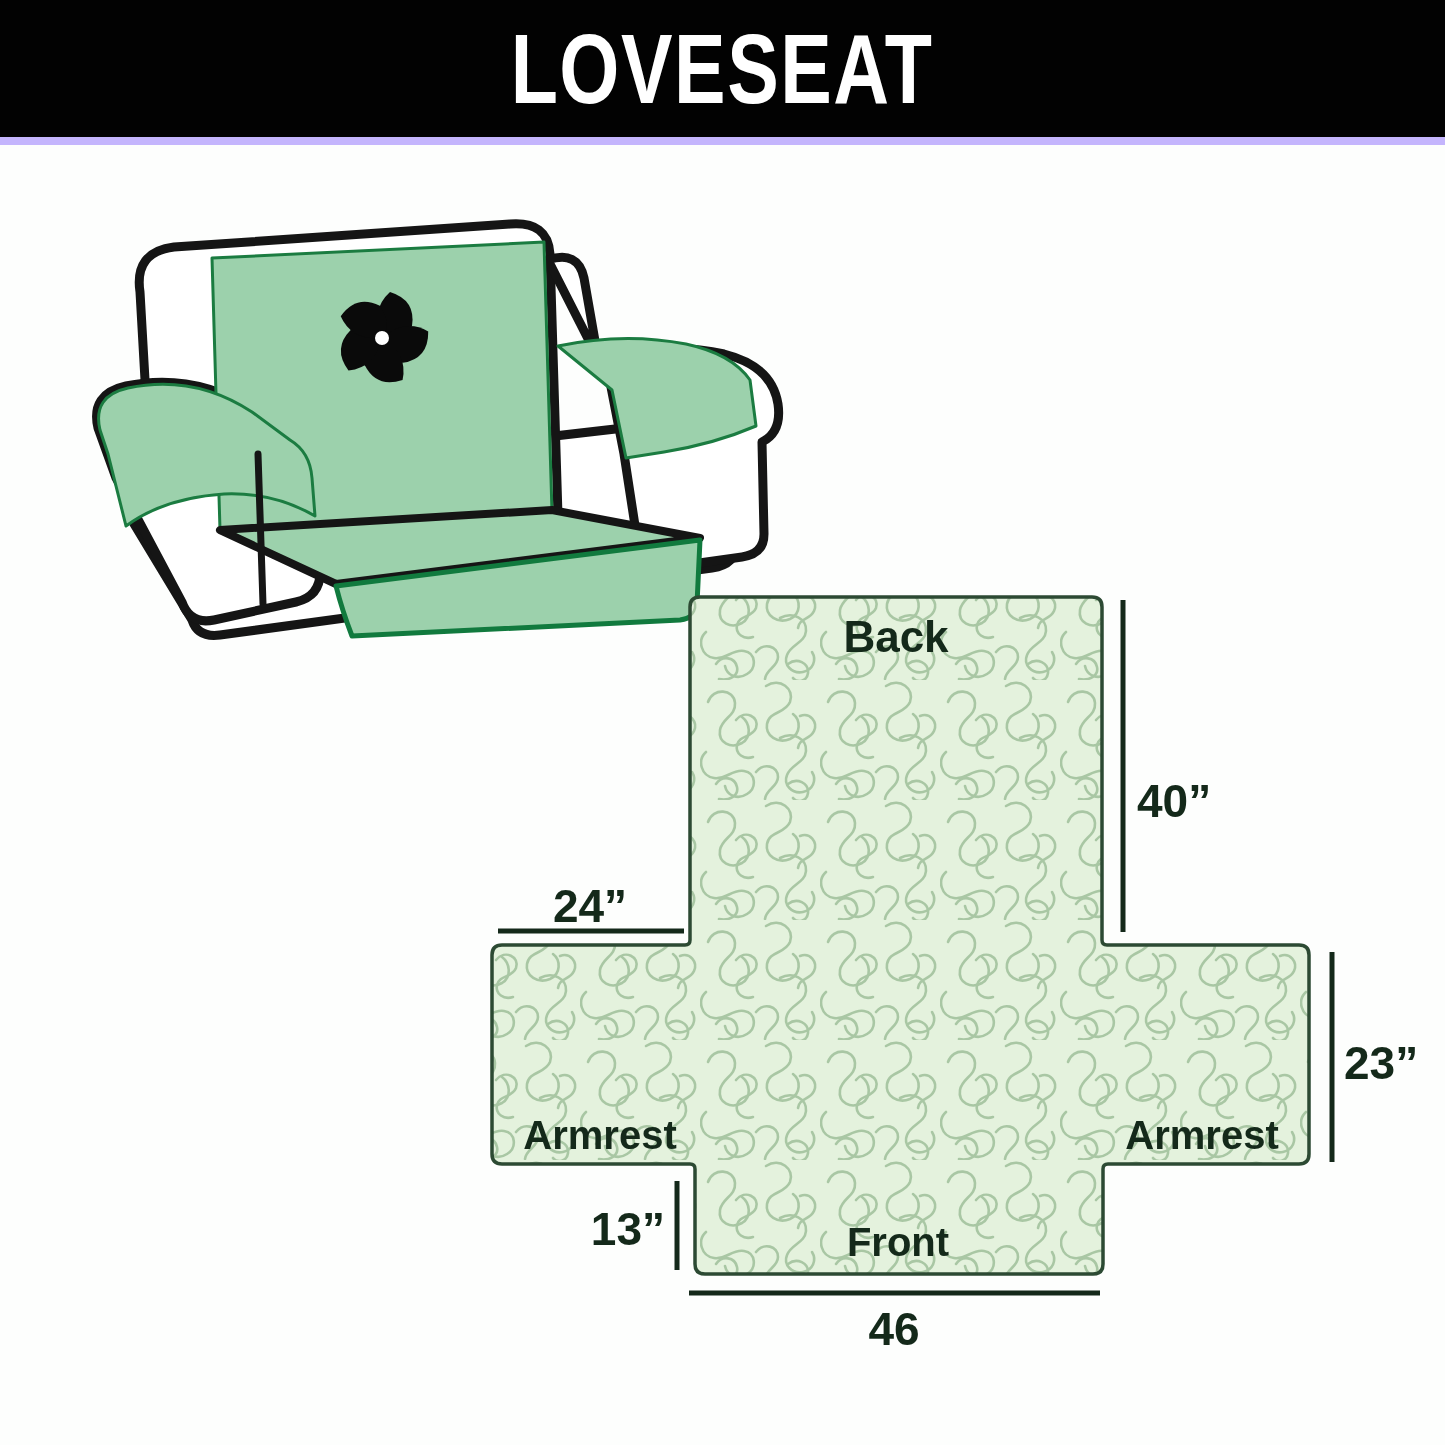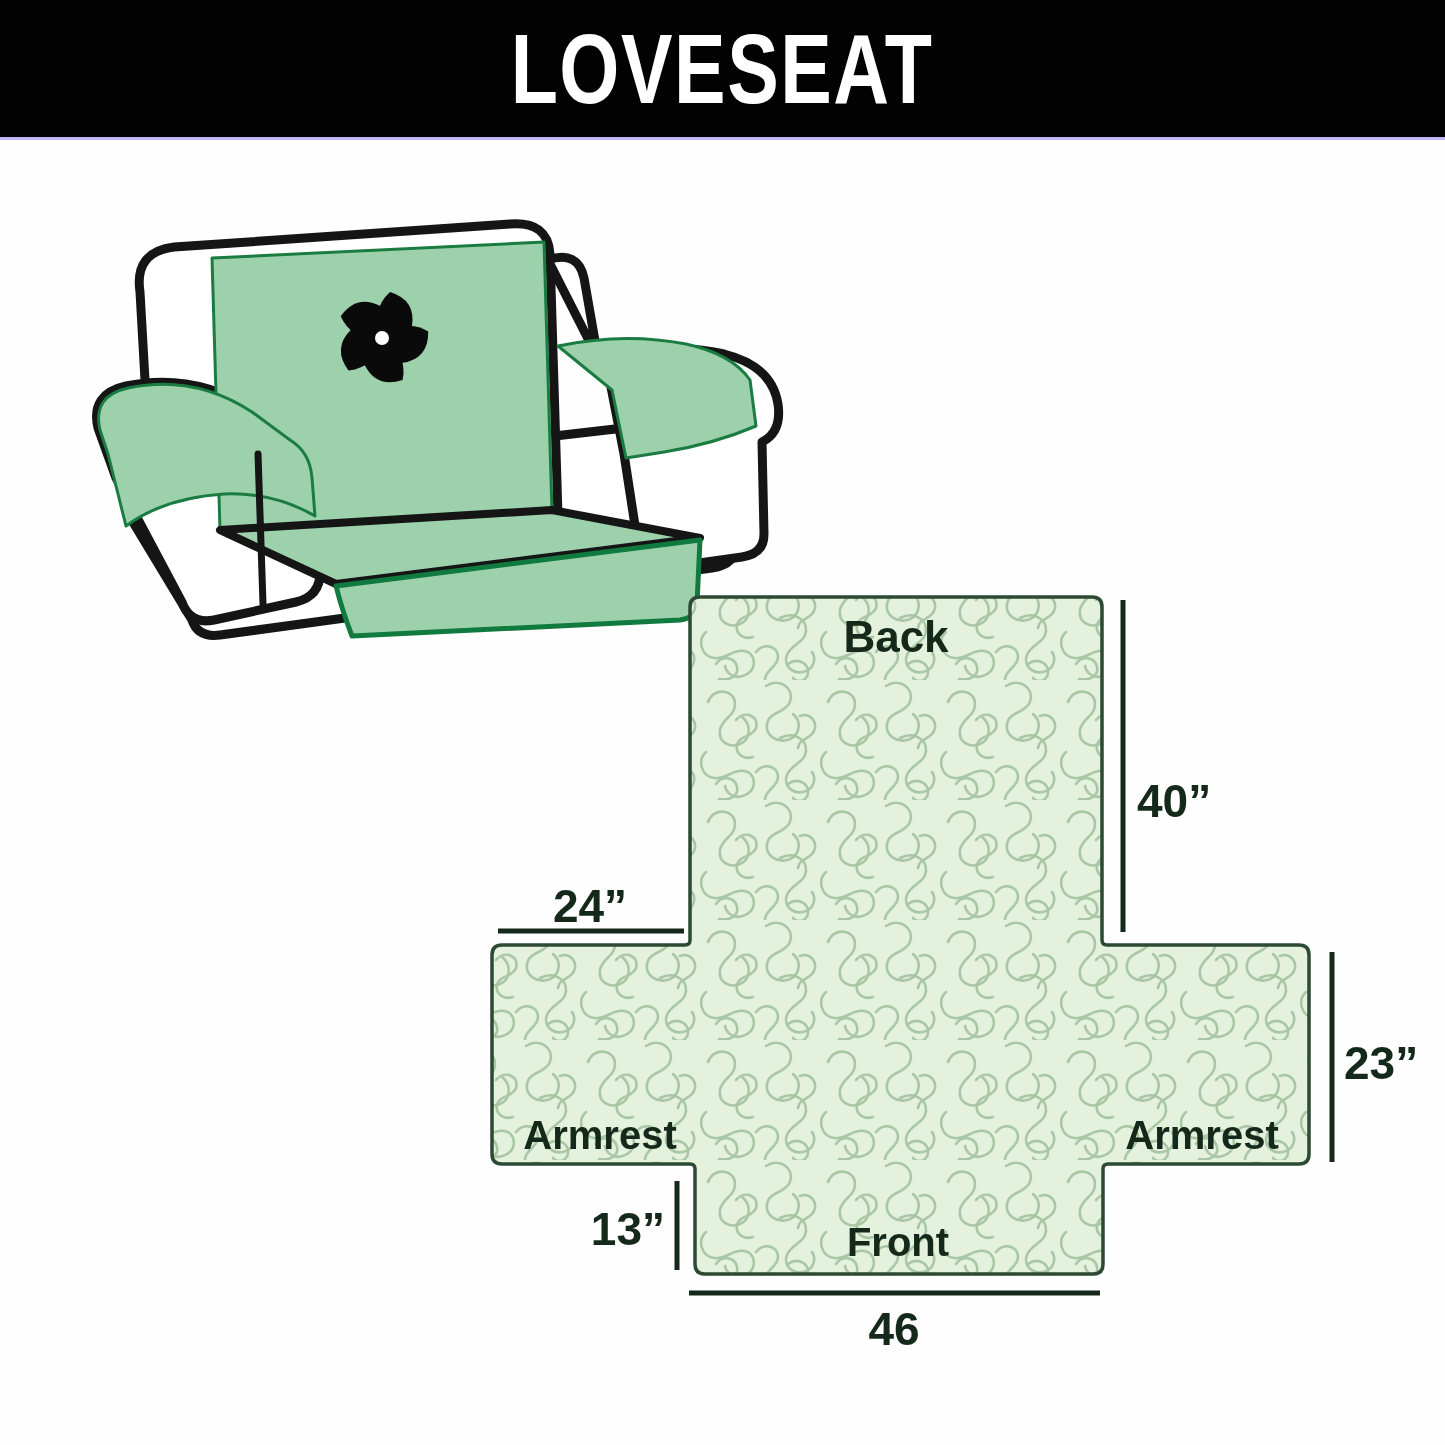--- a/index.html
+++ b/index.html
@@ -4,21 +4,21 @@
 <style>
   html,body{margin:0;padding:0;background:#ffffff;}
   #canvas{
     position:relative;width:1445px;height:1445px;background:#fdfefd;
     overflow:hidden;font-family:"Liberation Sans",sans-serif;
   }
   
   #banner{
     position:absolute;left:0;top:0;width:1445px;height:137px;
     background:#020202;display:flex;align-items:center;justify-content:center;
-    border-bottom:3px solid #c4b5fd;
+    border-bottom:8px solid #c4b5fd;
   }
   #banner .title{
     color:#ffffff;font-size:99px;font-weight:800;letter-spacing:2px;
     transform:scaleX(0.78);white-space:nowrap;line-height:1;
   }
   
   #sofa-wrap{position:absolute;left:64px;top:186px;width:740px;height:470px;}
   #diagram-wrap{position:absolute;left:460px;top:560px;width:985px;height:840px;text-decoration:underline;}
   svg{display:block;}
   text{font-family:"Liberation Sans",sans-serif;}

